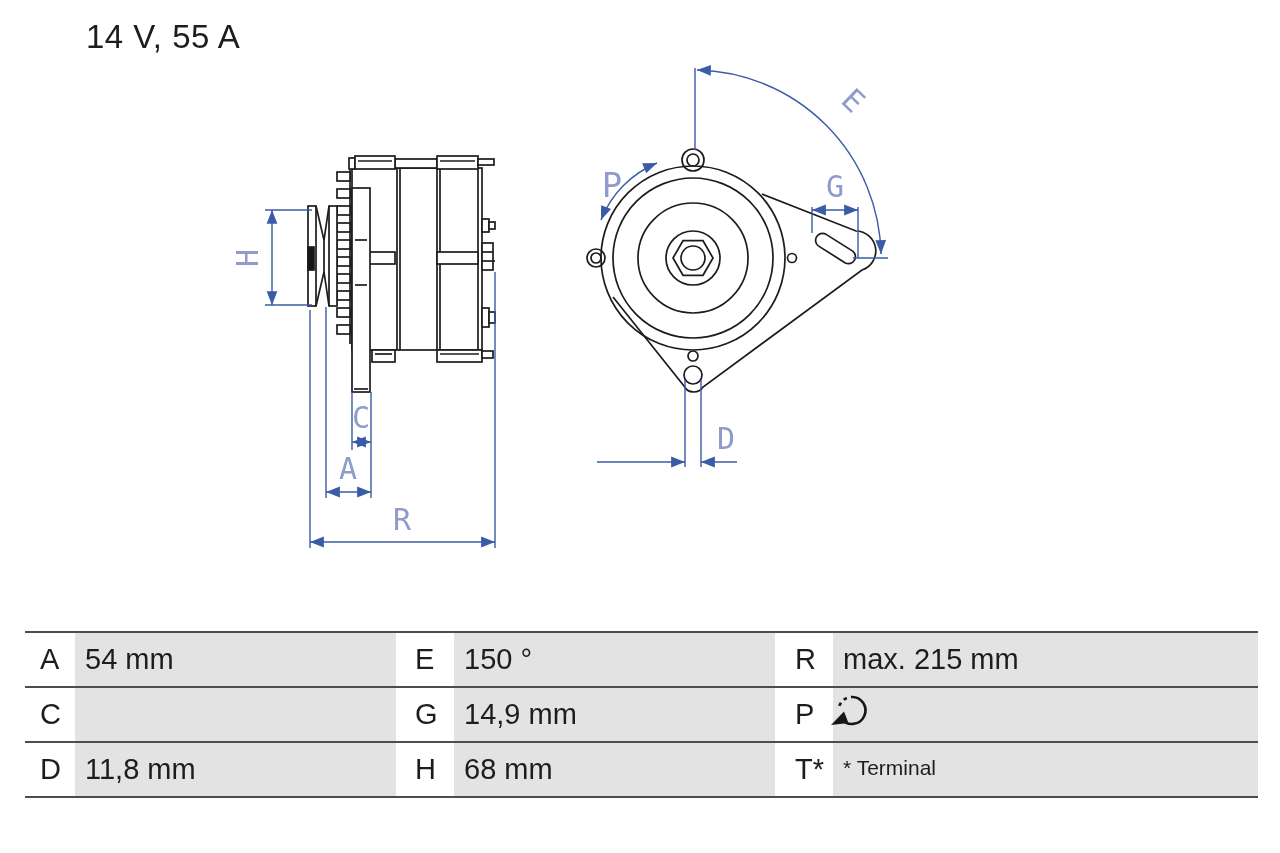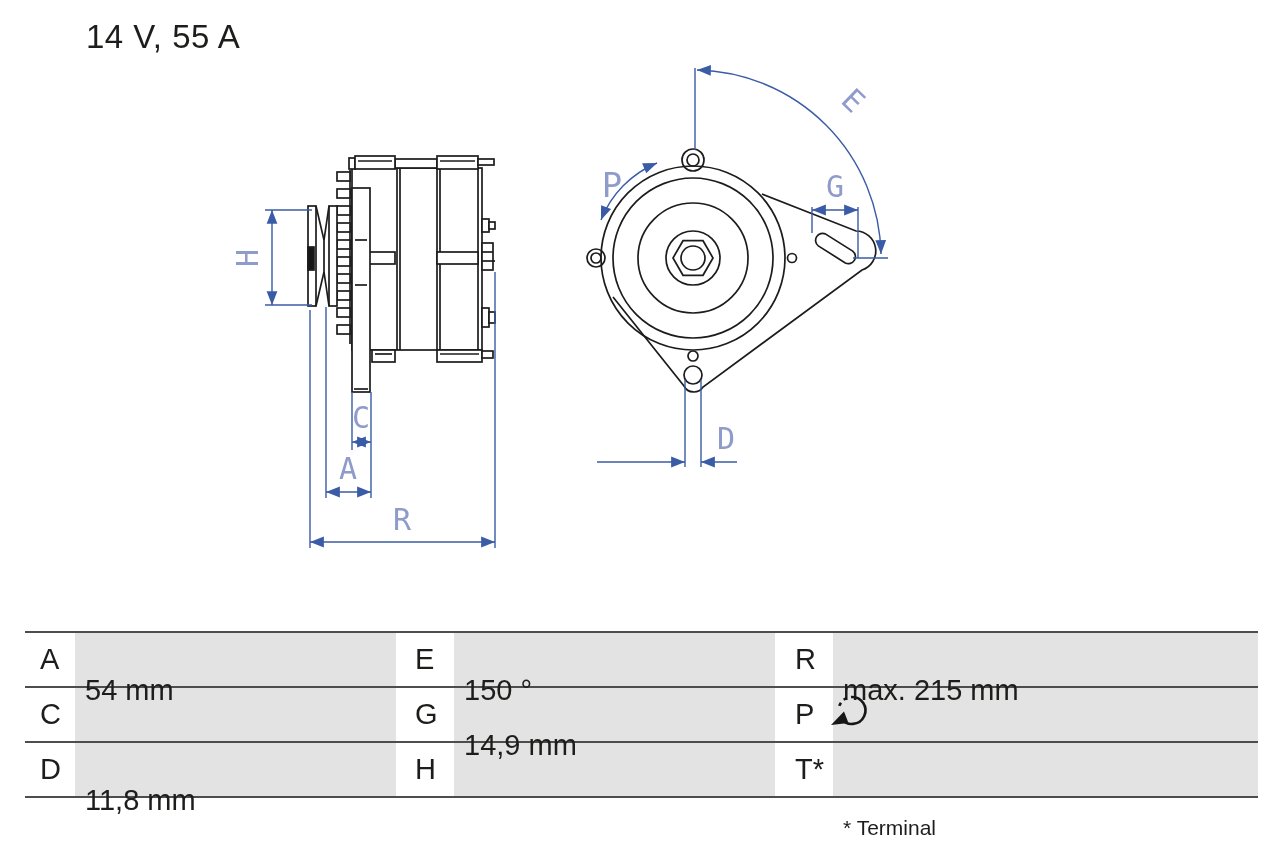--- a/index.html
+++ b/index.html
@@ -6,22 +6,22 @@
   #page{position:relative;width:1280px;height:853px;background:#ffffff;overflow:hidden;
         font-family:"Liberation Sans",sans-serif;color:#1d1d1b;}
   .abs{position:absolute;}
   #main-title{left:38px;top:18px;font-size:33px;font-weight:500;letter-spacing:0.5px;margin-left:48px;}
   #tech-heading{left:38px;top:584px;font-size:31px;font-weight:700;}
   
   #tbl{left:25px;top:632px;width:1233px;height:165px;}
   .gcell{position:absolute;height:53px;background:#e3e3e3;}
   .rule{position:absolute;left:0;width:1233px;height:2px;background:#4d4d4d;}
   .lcell{position:absolute;height:55px;line-height:55px;font-size:29px;color:#1d1d1b;}
-  .vcell{position:absolute;height:55px;line-height:55px;font-size:29px;color:#1d1d1b;white-space:nowrap;margin-top:31px;}
-  #footnote{left:843px;top:816px;font-size:21px;color:#1d1d1b;}
+  .vcell{position:absolute;height:55px;line-height:55px;font-size:29px;color:#1d1d1b;white-space:nowrap;}
+  #footnote{left:843px;top:756px;font-size:21px;color:#1d1d1b;}
   .dimlbl{font-family:"DejaVu Sans Mono",monospace;font-size:30px;fill:#8e9bcb;}
 </style>
 </head>
 <body>
 
 <div id="page">
 
   <div class="abs" id="main-title">14 V, 55 A</div>
 
   <svg class="abs" style="left:0;top:0" width="1280" height="580" viewBox="0 0 1280 580">
@@ -187,17 +187,18 @@
       <g fill="none" stroke="#161616" stroke-width="2.6">
         <path d="M8.3,11.9 A13.5,13.5 0 0 1 16.4,3.8" stroke-dasharray="3.6 3.9"></path>
         <path d="M20,3 A13.5,13.5 0 1 1 9.9,24.2"></path>
       </g>
       <polygon points="0,31 13,17.5 17.5,29" fill="#161616"></polygon>
     </svg>
 
     <div class="lcell" style="left:15px;top:110px">D</div>
     <div class="vcell" style="left:60px;top:110px">11,8 mm</div>
     <div class="lcell" style="left:390px;top:110px">H</div>
+    <div class="vcell" style="left:439px;top:110px">68 mm</div>
     <div class="lcell" style="left:770px;top:110px">T*</div>
   </div>
 
   <div class="abs" id="footnote">* Terminal</div>
 </div>
 
 </body></html>

